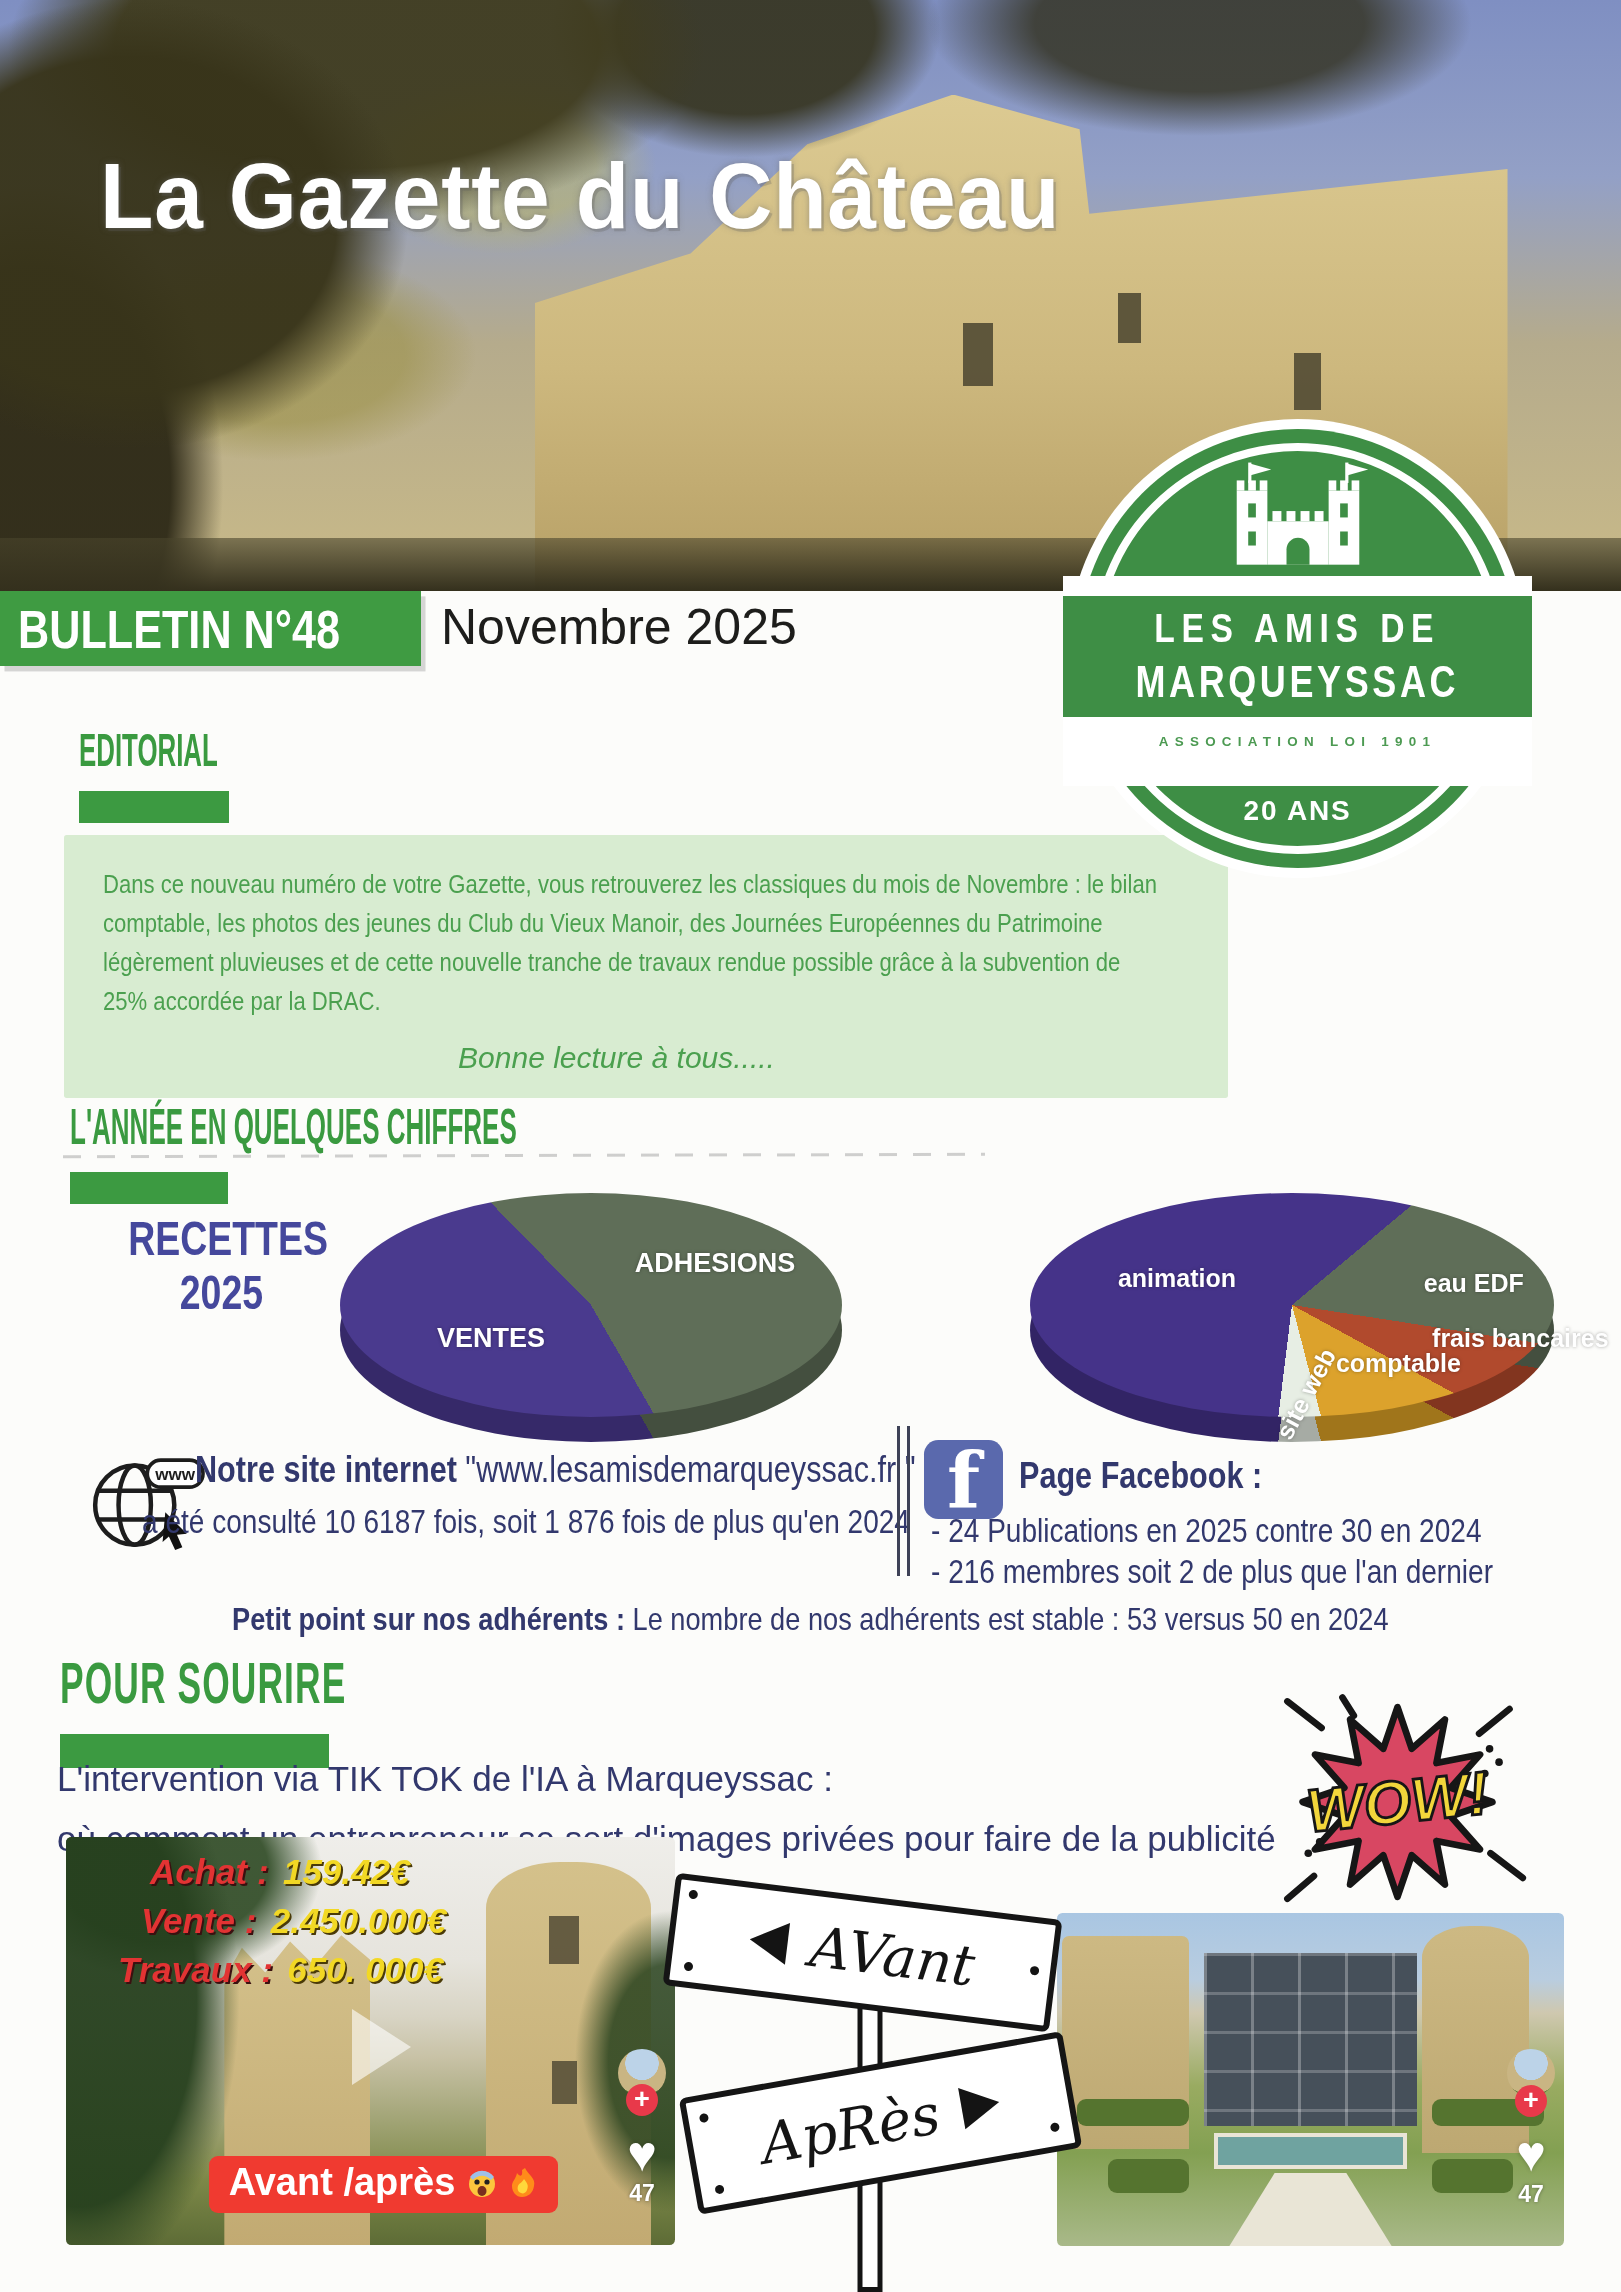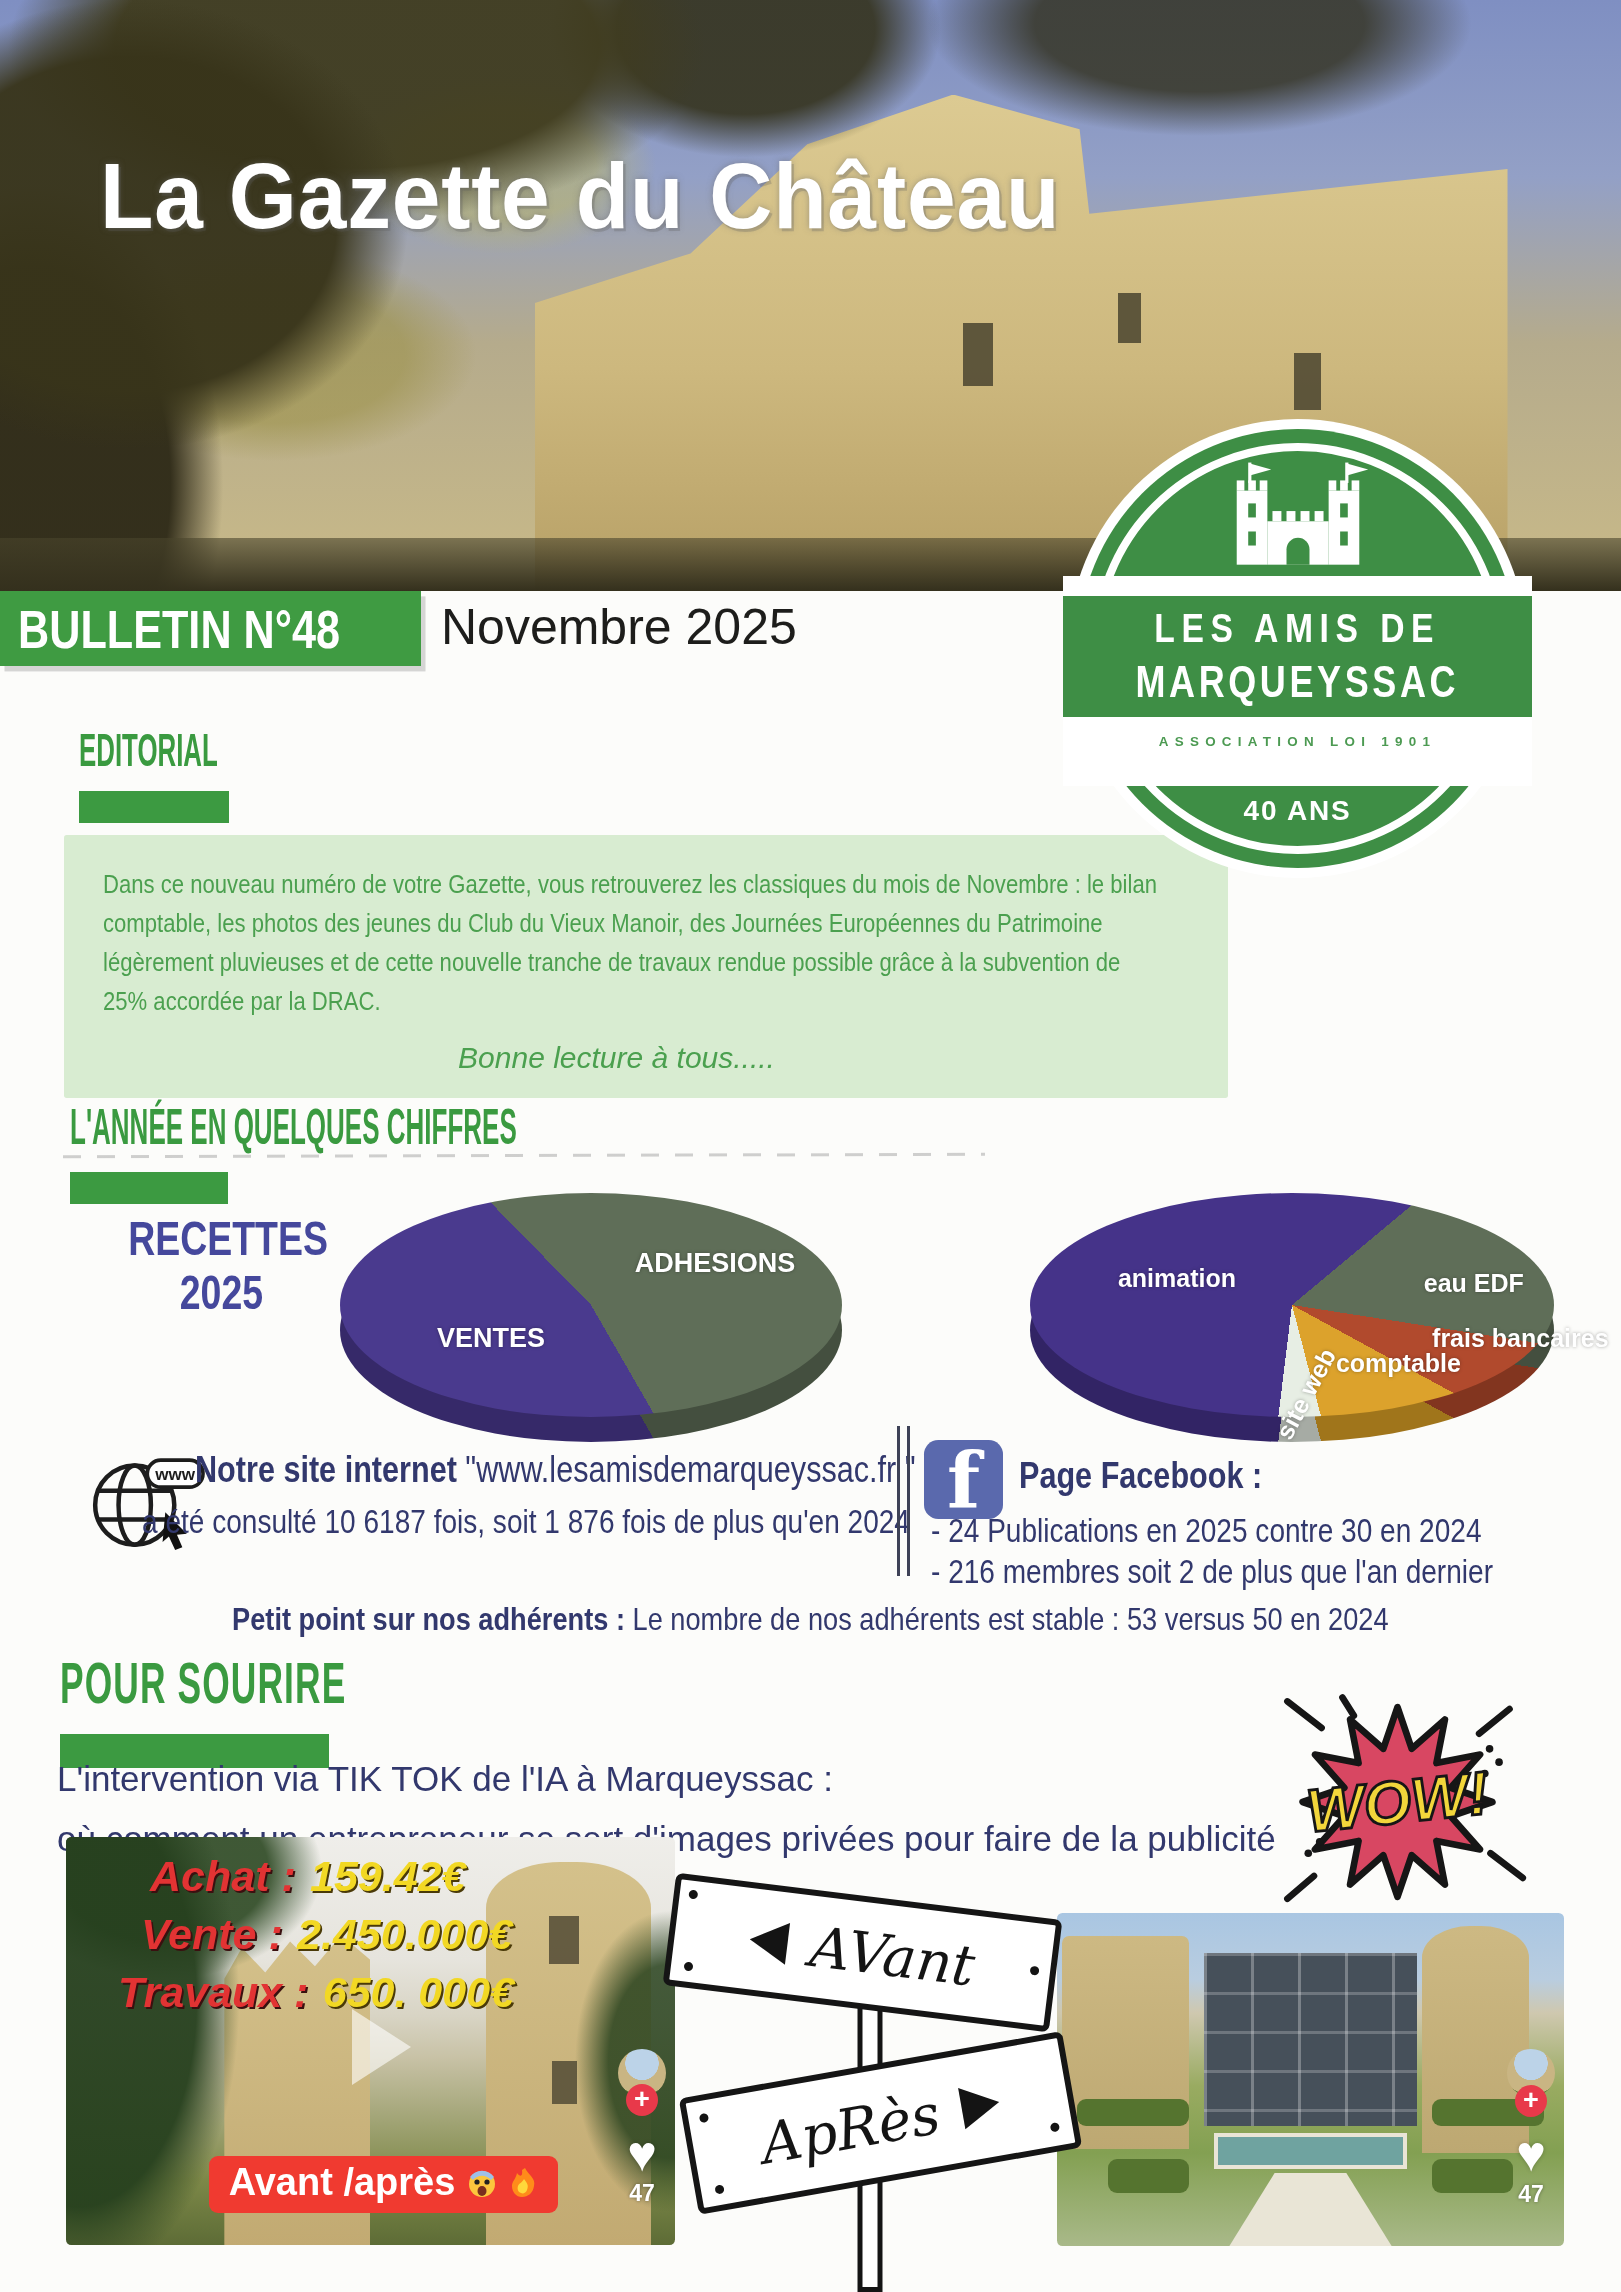--- a/index.html
+++ b/index.html
@@ -127,21 +127,21 @@
   .pa-glass{position:absolute;left:29%;top:12%;width:42%;height:52%;background:#46505a;
     background-image:repeating-linear-gradient(90deg,rgba(255,255,255,.28) 0 2.7px,transparent 2.7px 47px),
       repeating-linear-gradient(180deg,rgba(255,255,255,.22) 0 2.7px,transparent 2.7px 39px)}
   .pa-hedge{position:absolute;background:#55742f;border-radius:9px}
   .pa-pool{position:absolute;left:31%;top:66%;width:38%;height:11%;background:#6fa3a0;border:4.5px solid #e9e5d6}
   .pa-path{position:absolute;left:34%;bottom:0;width:32%;height:22%;background:#e9e5d6;
     clip-path:polygon(28% 0,72% 0,100% 100%,0 100%)}
 
   
   .prices{position:absolute;left:52px;top:14.3px;z-index:3}
-  .price-row{display:flex;gap:14.3px;font-weight:800;font-size:43px;font-style:italic;margin-bottom:9px}
+  .price-row{display:flex;gap:14.3px;font-weight:800;font-size:35px;font-style:italic;margin-bottom:9px}
   .price-row .p-label{color:#e23333;text-shadow:1.8px 1.8px 0 #3a1010}
   .price-row .p-value{color:#f2d824;text-shadow:1.8px 1.8px 0 #4a3a08}
   .ind1{padding-left:32px}.ind2{padding-left:23px}.ind3{padding-left:0}
   .play{position:absolute;left:47%;top:42%;width:0;height:0;opacity:.6;
     border-left:59px solid #fff;border-top:38px solid transparent;border-bottom:38px solid transparent}
   .caption-pill{position:absolute;left:143px;bottom:32px;background:#f03a30;color:#fff;font-weight:700;
     font-size:38px;padding:5.4px 19.7px 9px;border-radius:9px;display:flex;align-items:center;gap:10.7px;z-index:3}
   .rail{position:absolute;right:9px;bottom:38px;display:flex;flex-direction:column;align-items:center;z-index:3}
   .avatar{width:48px;height:48px;border-radius:50%;
     background:radial-gradient(circle at 50% 30%,#bcd3e8 0 40%,#c9b583 41% 75%,#5d7a3a 76%)}
@@ -223,21 +223,21 @@
         <rect x="103" y="34" width="6" height="11"></rect>
           <rect x="103" y="56" width="6" height="11"></rect>
         <path d="M61 82 L61 70 A9 9 0 0 1 79 70 L79 82 Z"></path>
       </g>
     </svg>
     <div class="badge-band">
       <span class="l1 cxc" style="--sx:.82">LES AMIS DE</span>
       <span class="l2 cxc" style="--sx:.8">MARQUEYSSAC</span>
     </div>
     <div class="badge-assoc">ASSOCIATION LOI 1901</div>
-    <div class="badge-years">40 ANS</div>
+    <div class="badge-years">20 ANS</div>
   </div>
 
   <div class="sec-editorial">
     <div class="ghead cx" style="--sx:.55;font-size:47px">EDITORIAL</div>
     <div class="gbar"></div>
   </div>
   <div class="editorial-box">
     <div class="edit-line">Dans ce nouveau numéro de votre Gazette, vous retrouverez les classiques du mois de Novembre : le bilan</div>
     <div class="edit-line">comptable, les photos des jeunes du Club du Vieux Manoir, des Journées Européennes du Patrimoine</div>
     <div class="edit-line">légèrement pluvieuses et de cette nouvelle tranche de travaux rendue possible grâce à la subvention de</div>

